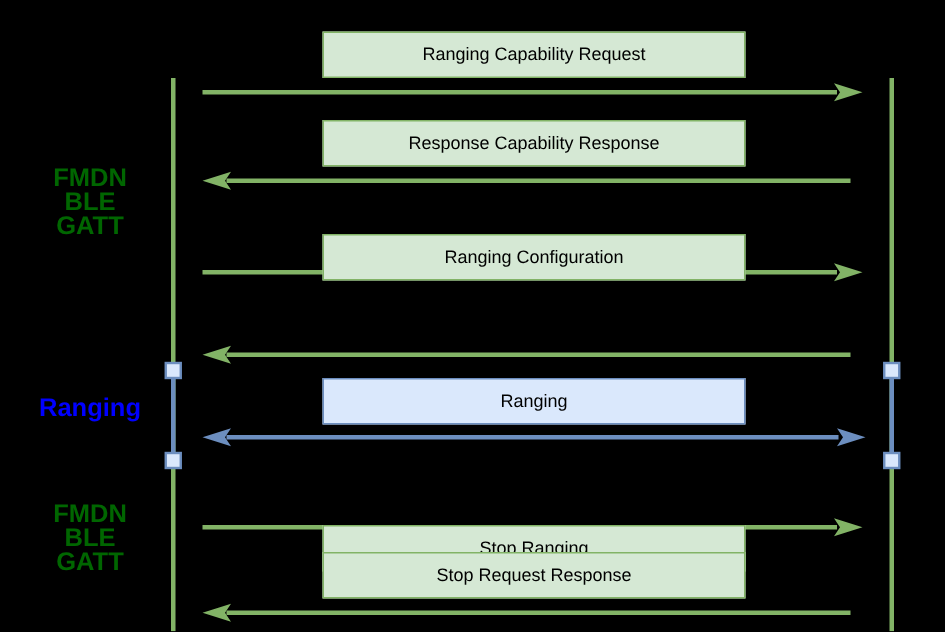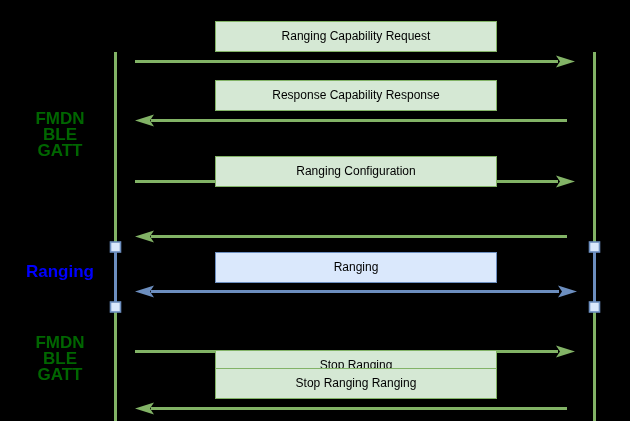--- a/index.html
+++ b/index.html
@@ -110,15 +110,15 @@
 
   <div class="msg" style="top:80px;">Response Capability Response</div>
 
   <div class="msg" style="top:156px;">Ranging Configuration</div>
 
 
   <div class="msg blue" style="top:252px;">Ranging</div>
 
   <div class="msg" style="top:312px;margin-top:38px;">Stop Ranging</div>
 
-  <div class="msg" style="top:368px;">Stop Ranging Ranging</div>
+  <div class="msg" style="top:368px;">Stop Request Response</div>
 
 </div>
 
 </body></html>

